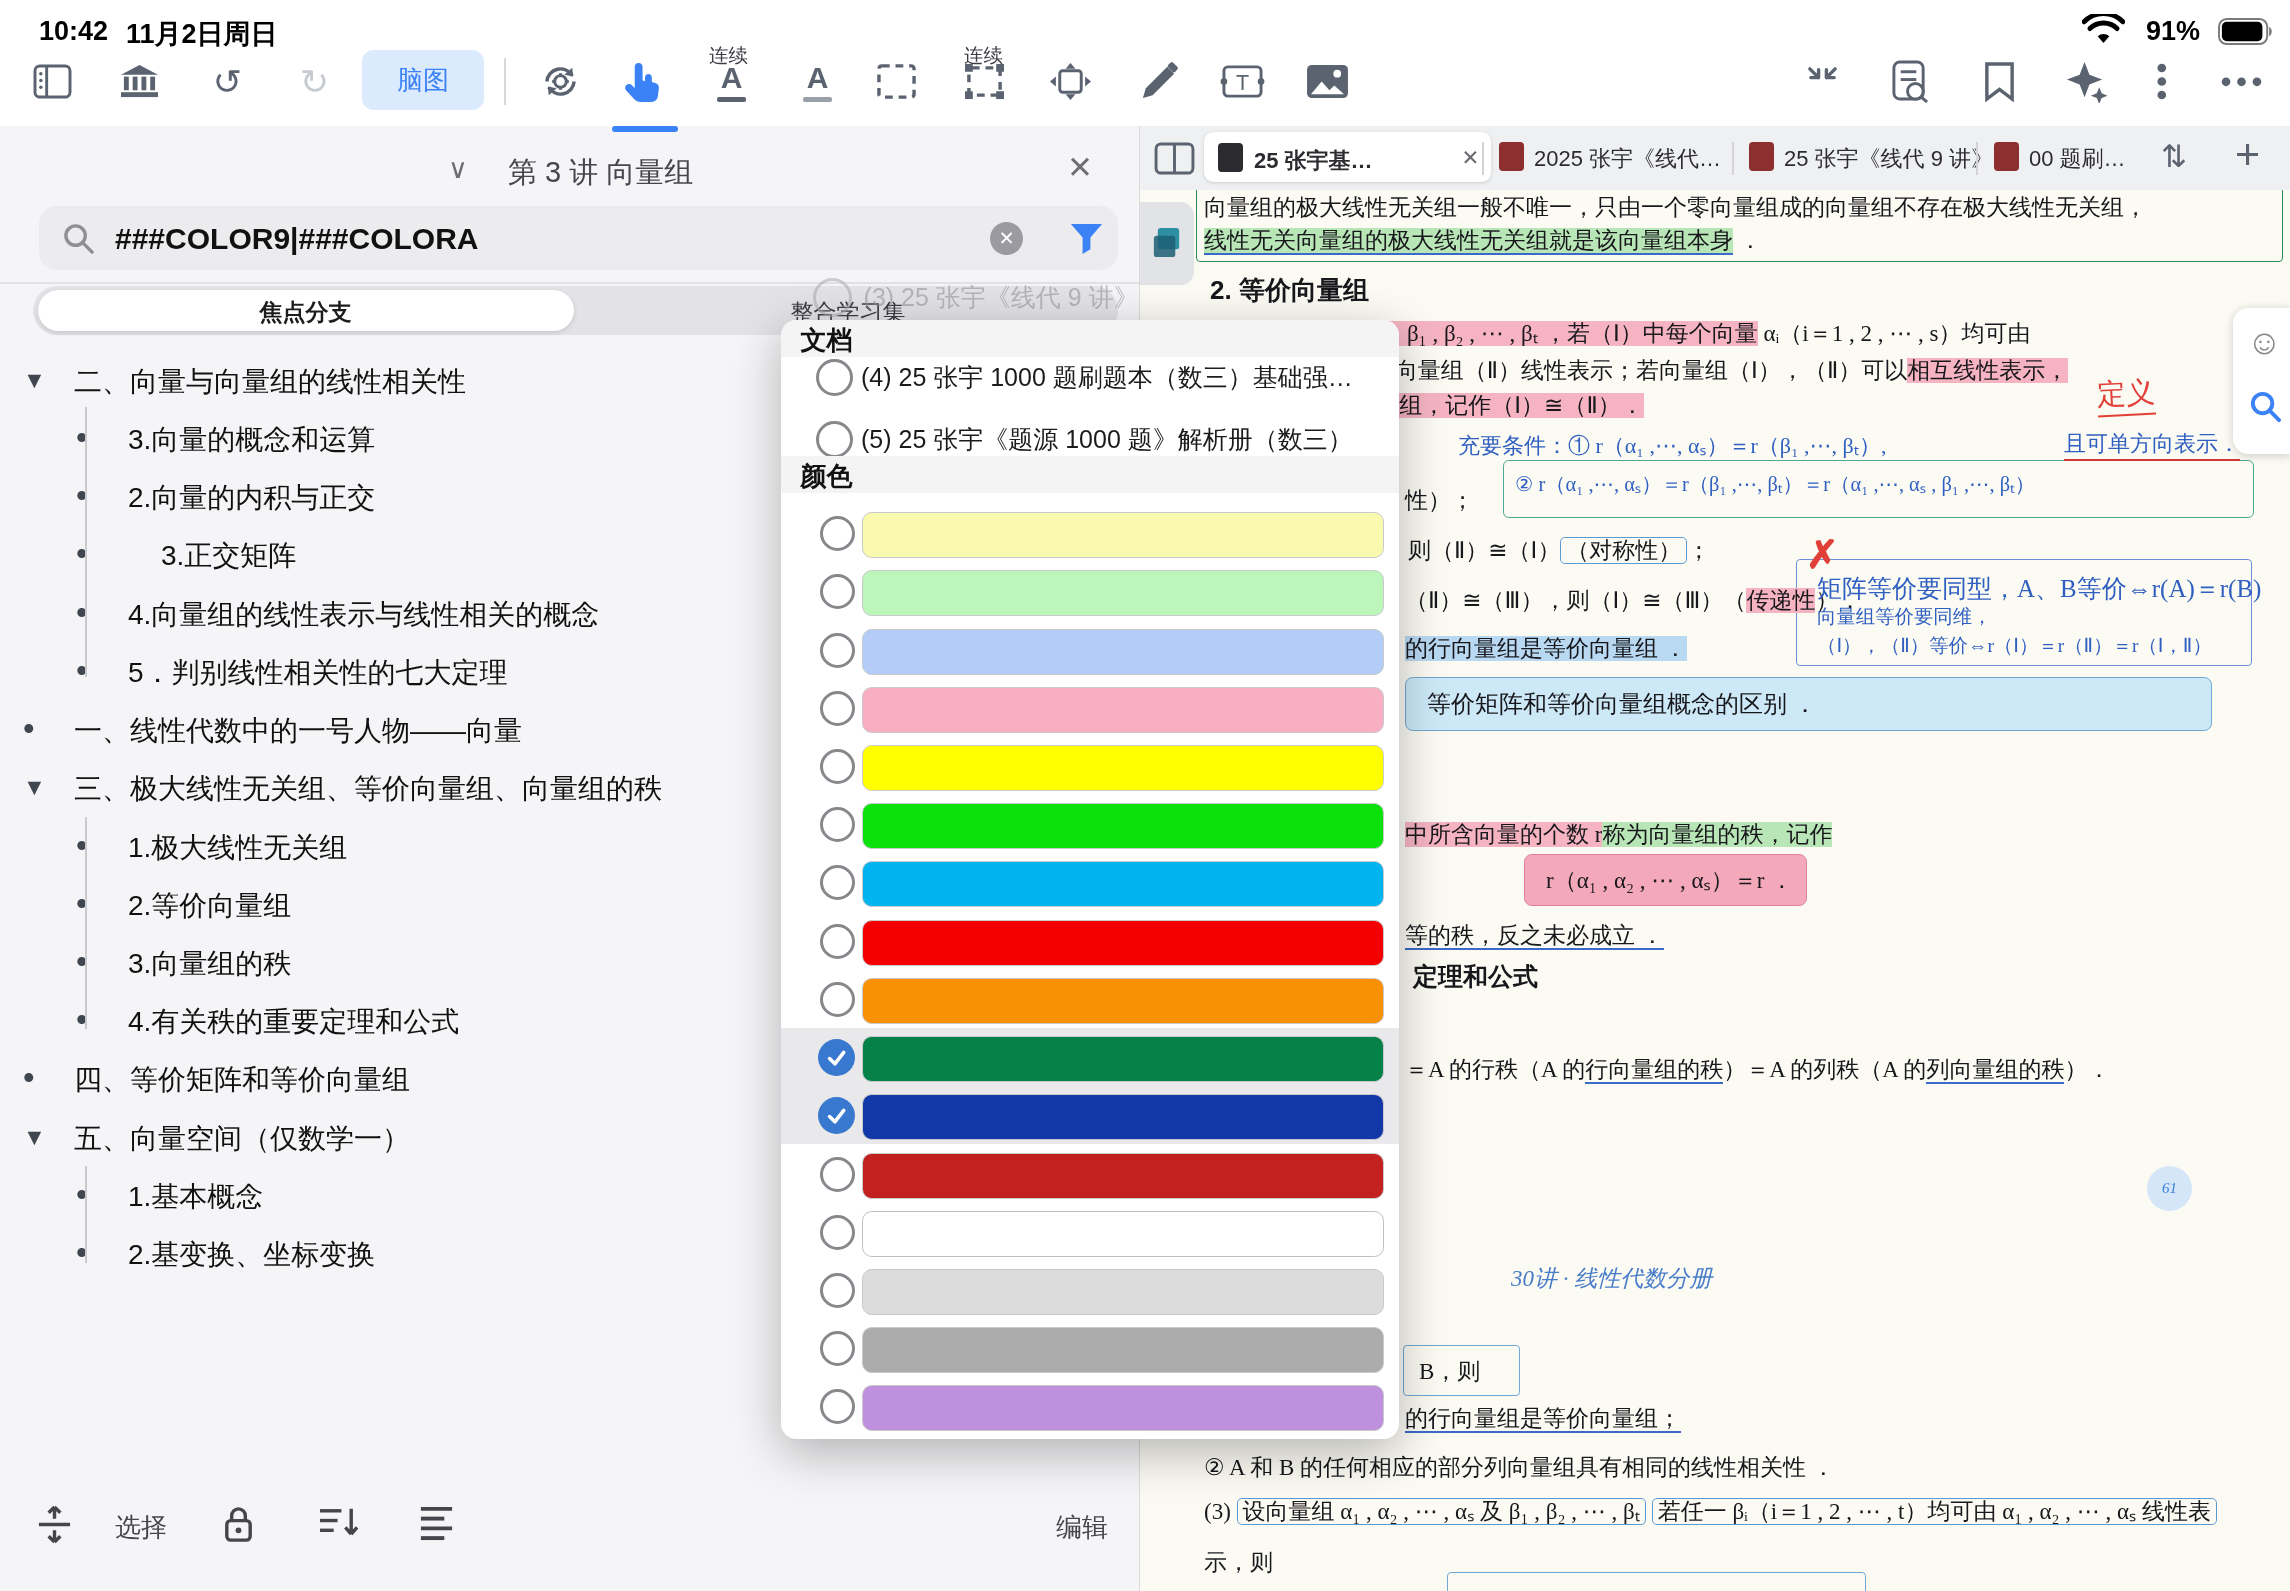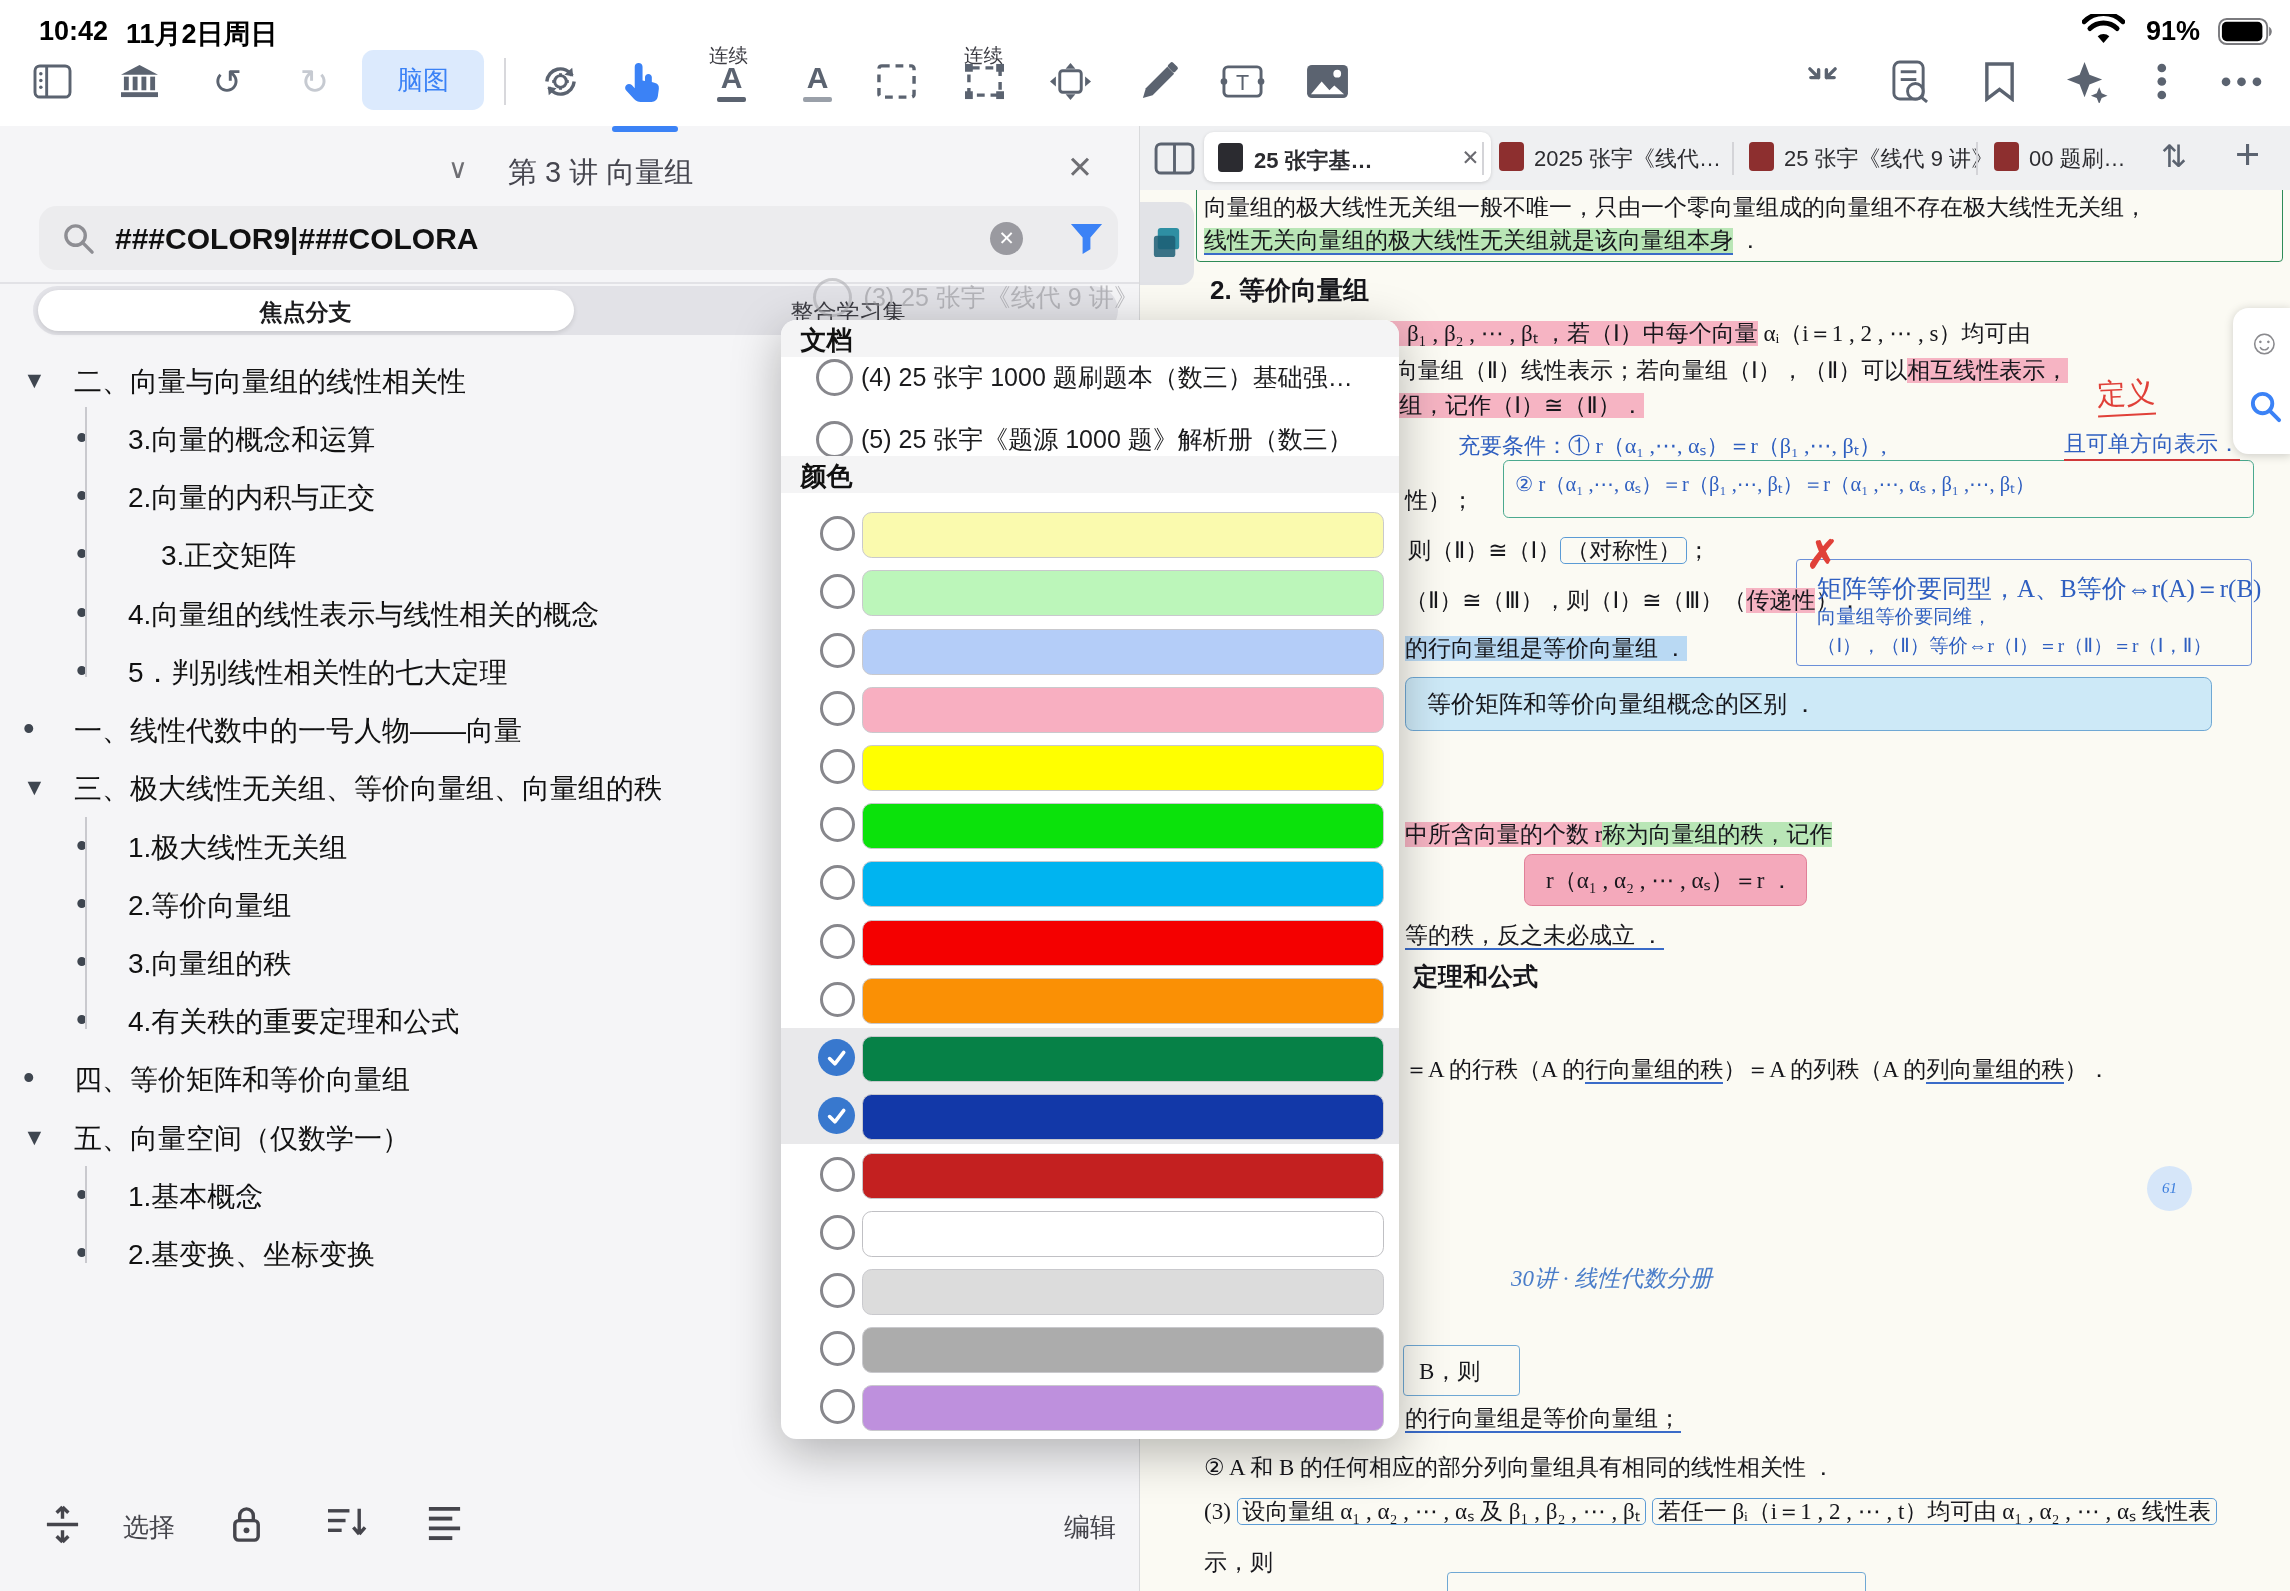--- a/index.html
+++ b/index.html
@@ -38,21 +38,21 @@
   .seg-lab{position:absolute;top:10.7px;font-size:23px;color:#1c1c1e;}
   .seg-lab.a{left:0;width:545px;text-align:center;font-weight:bold;}
   .seg-lab.b{left:545px;width:540px;text-align:center;color:#3c3c43;font-weight:normal;}
   
   .ol-row{position:absolute;left:0;width:1139px;height:45px;}
   .ol-tri{position:absolute;top:5.8px;font-size:23px;color:#3f4650;}
   .ol-dot{position:absolute;top:0px;font-size:33px;color:#3f4650;}
   .ol-text{position:absolute;top:1.9px;font-size:28px;color:#111;white-space:nowrap;}
   .v-line{position:absolute;width:1.9px;background:#c9c9ce;left:85px;}
   
-  .lp-footer{position:absolute;left:8px;top:1359px;width:1139px;height:107px;}
+  .lp-footer{position:absolute;left:0;top:1359px;width:1139px;height:107px;}
   .ft-item{position:absolute;top:17.5px;color:#45454c;}
   .ft-label{font-size:26px;}
   
   .right-panel{position:absolute;left:1139px;top:126px;width:1151px;height:1465px;background:#fbfaf3;border-left:1.9px solid #d9dadc;}
   .doc-tabbar{position:absolute;left:0;top:0;width:1151px;height:64px;background:#eff0f2;}
   .doc-tab-active{position:absolute;top:5.8px;height:50px;background:#ffffff;border-radius:9.7px;box-shadow:0 1px 3.9px rgba(0,0,0,.15);}
   .doc-tab-label{position:absolute;top:17.5px;font-size:22px;color:#2c2c30;white-space:nowrap;overflow:hidden;}
   .doc-ic{position:absolute;top:15.5px;width:25px;height:29px;border-radius:3.9px;}
   .tab-sep{position:absolute;top:15.5px;width:1.9px;height:33px;background:#d4d4d8;}
   .paper{position:absolute;left:0;top:64px;width:1151px;height:1401px;overflow:hidden;}

